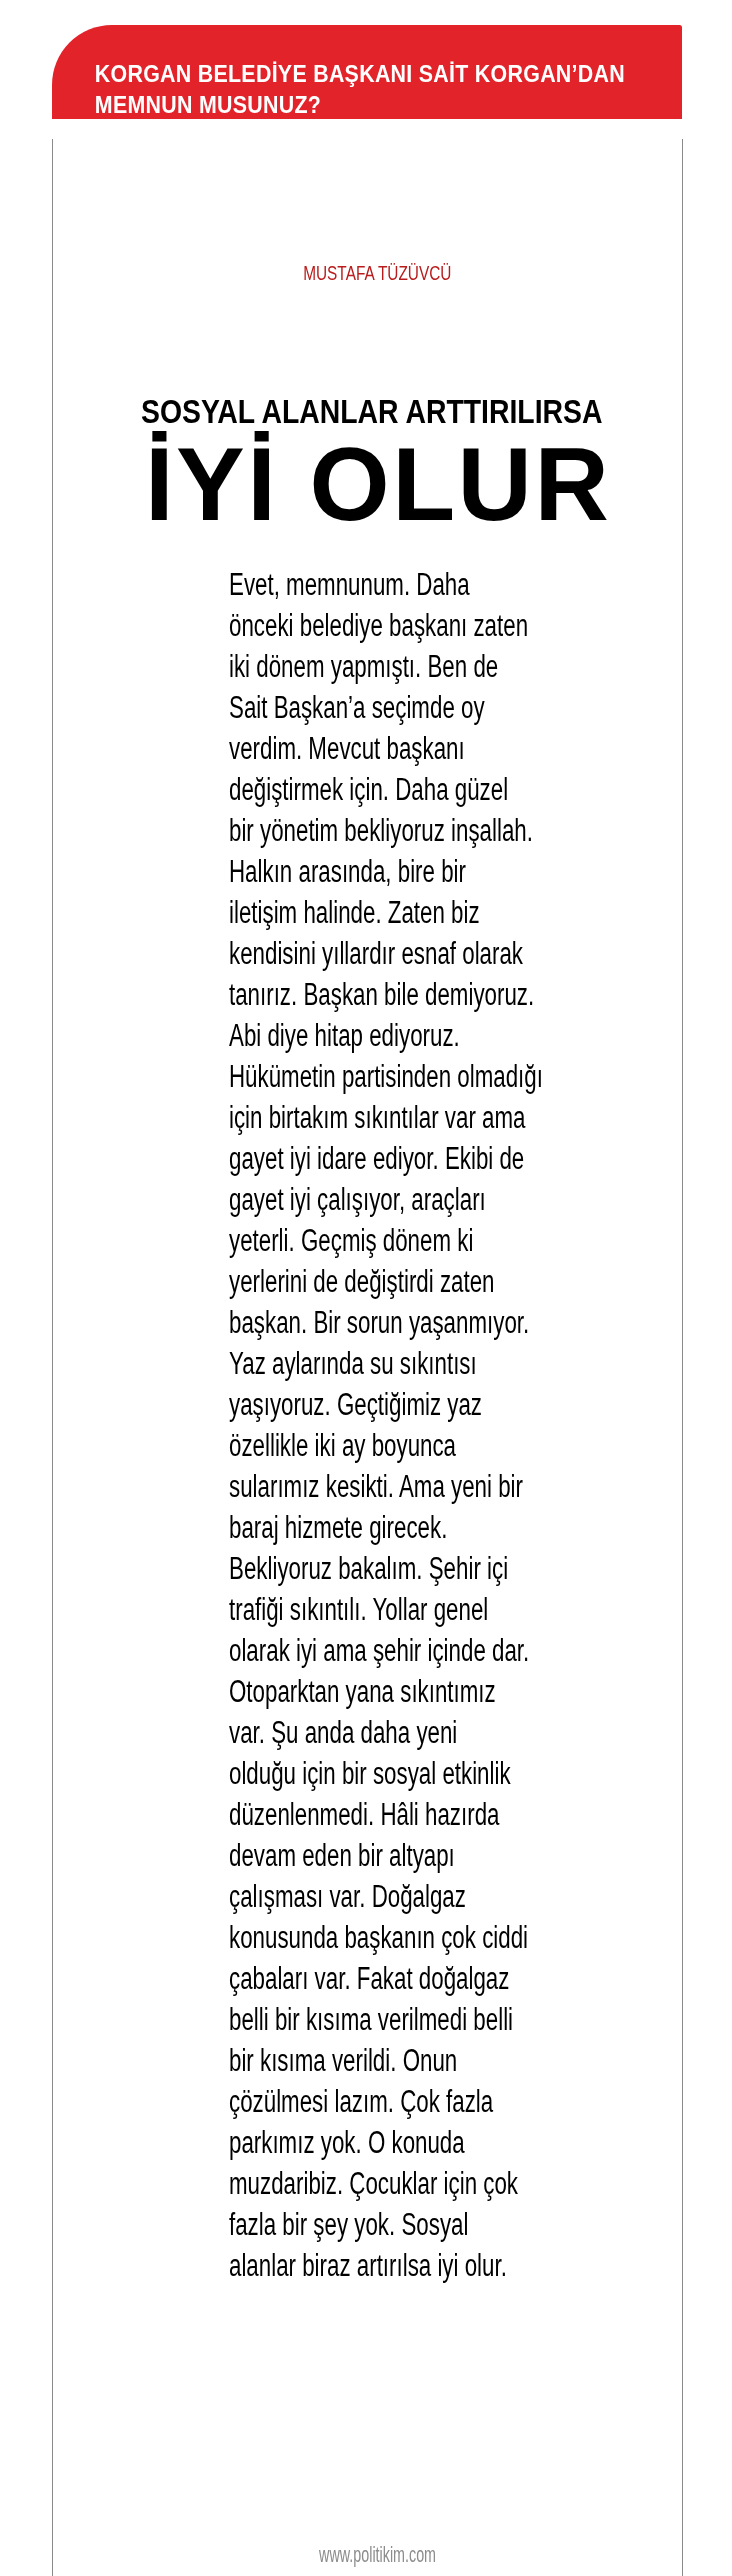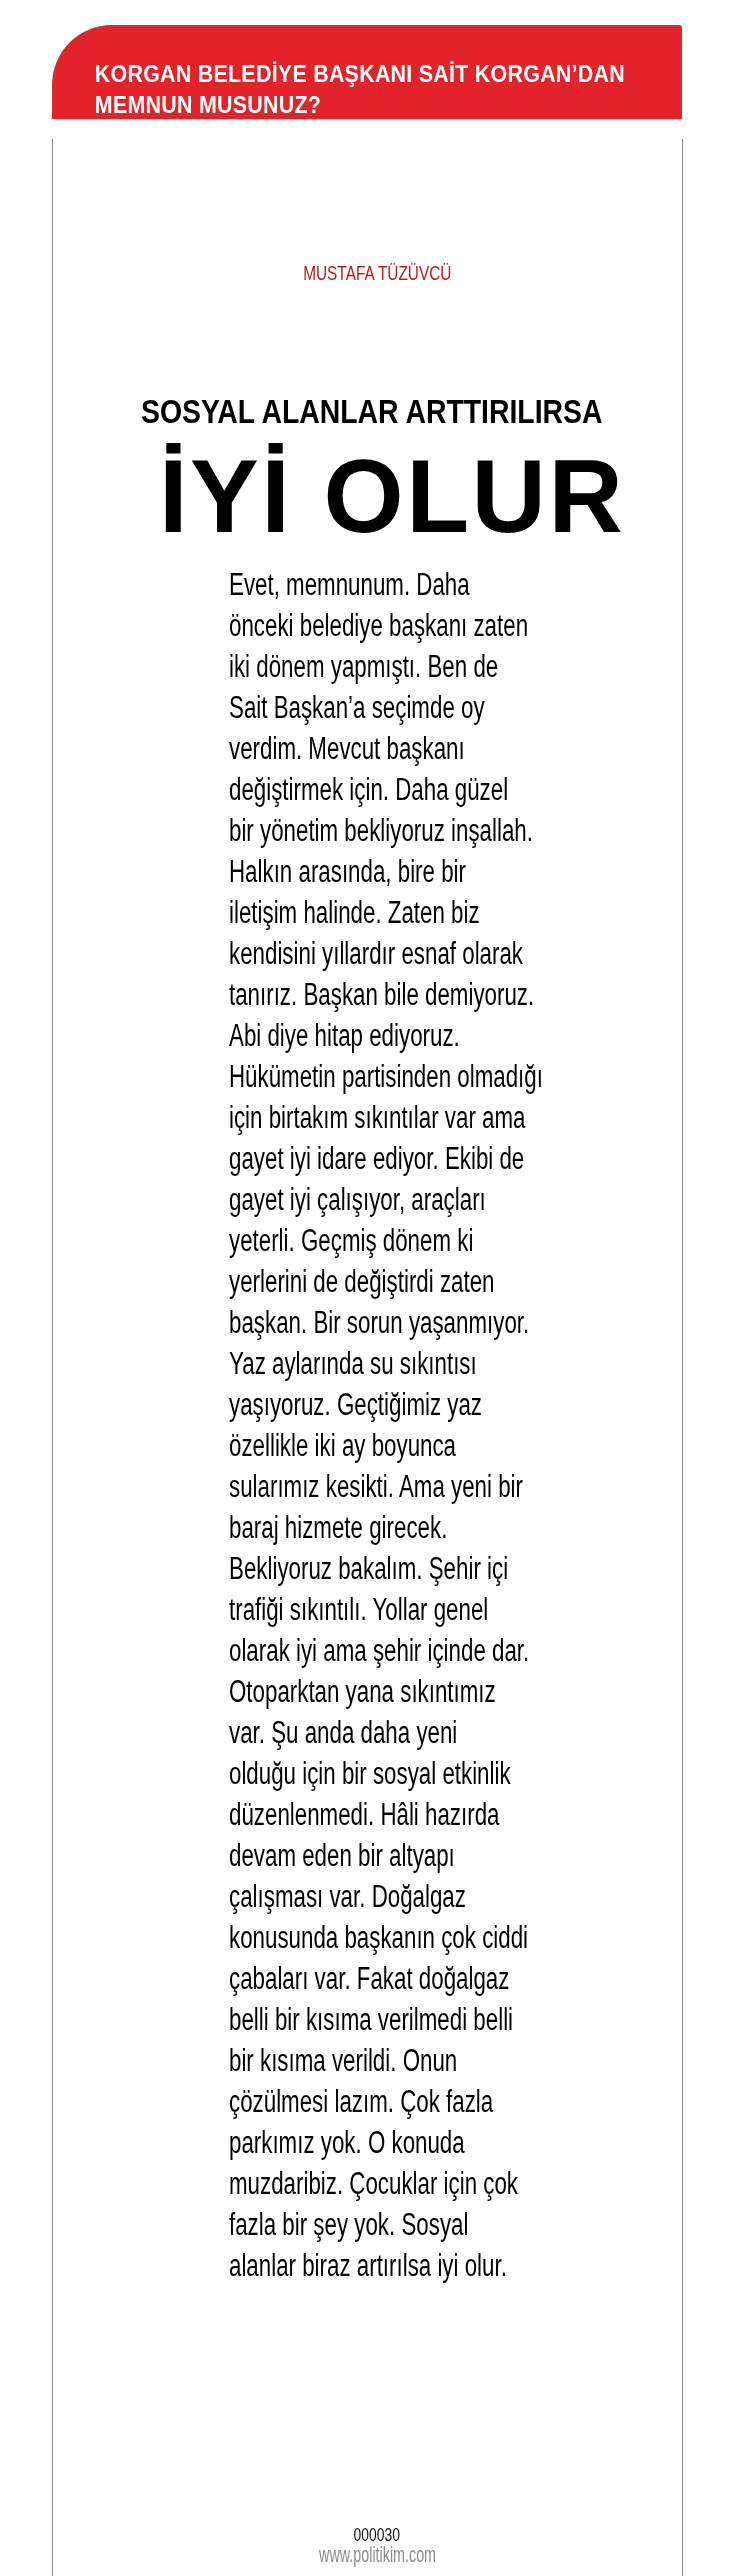--- a/index.html
+++ b/index.html
@@ -69,28 +69,27 @@
     font-size:33px;
     font-weight:bold;
     color:#000000;
     line-height:1;
     white-space:pre;
     transform:scaleX(0.86);
     transform-origin:left top;
   }
   .headline-line2{
     position:absolute;
-    left:159px; top:433px;
+    left:145px; top:433px;
     font-size:103px;
     font-weight:bold;
     letter-spacing:2.5px;
     color:#000000;
     line-height:1;
     white-space:pre;
-    margin-top:12px;
   }
   .body-text{
     position:absolute;
     left:229px; top:564px;
     width:599px;
     font-size:31px;
     line-height:41px;
     color:#000000;
     white-space:pre;
     transform:scaleX(0.72);
@@ -166,22 +165,19 @@
 konusunda başkanın çok ciddi
 çabaları var. Fakat doğalgaz
 belli bir kısıma verilmedi belli
 bir kısıma verildi. Onun
 çözülmesi lazım. Çok fazla
 parkımız yok. O konuda
 muzdaribiz. Çocuklar için çok
 fazla bir şey yok. Sosyal
 alanlar biraz artırılsa iyi olur.</div>
 
-  <div class="centered-row footer-code">
-    <span class="squeeze">000030</span>
-  </div>
 
   <div class="centered-row footer-site">
     <span class="squeeze">www.politikim.com</span>
   </div>
 
 </div>
 
 
 </body></html>

